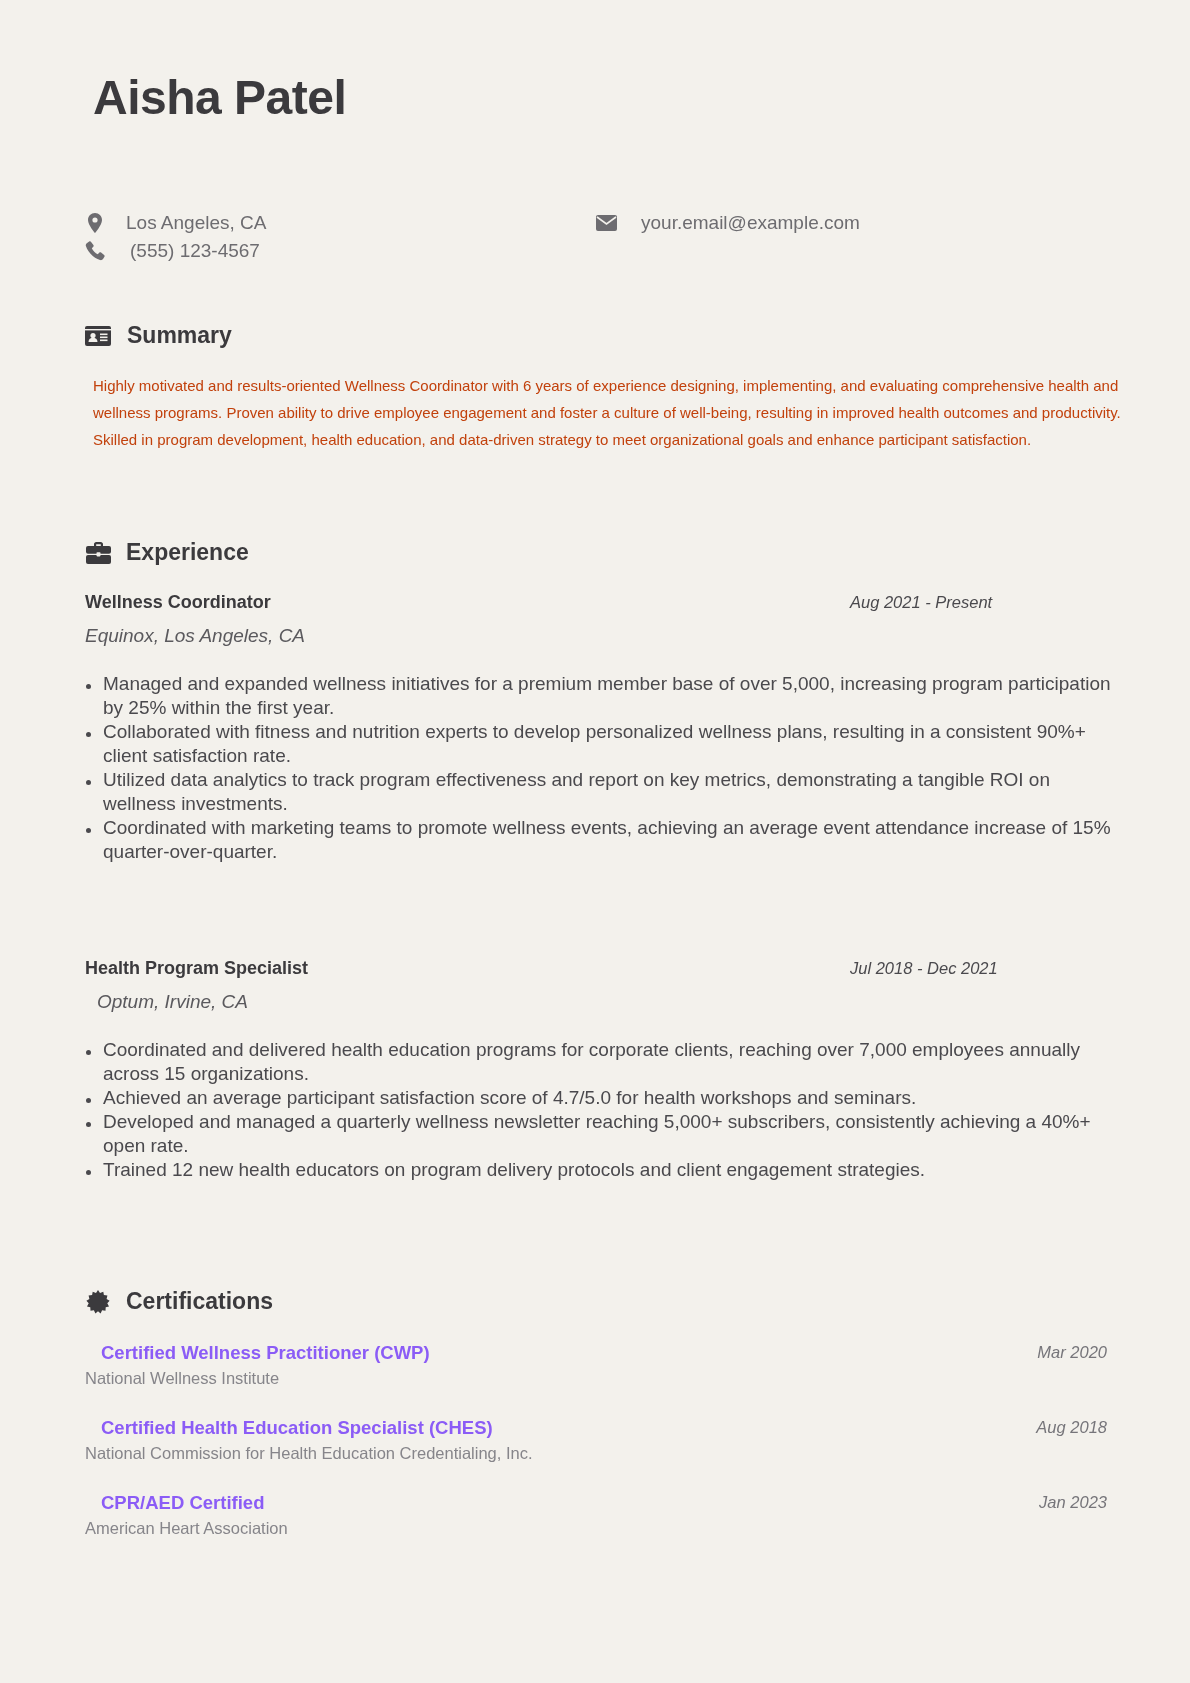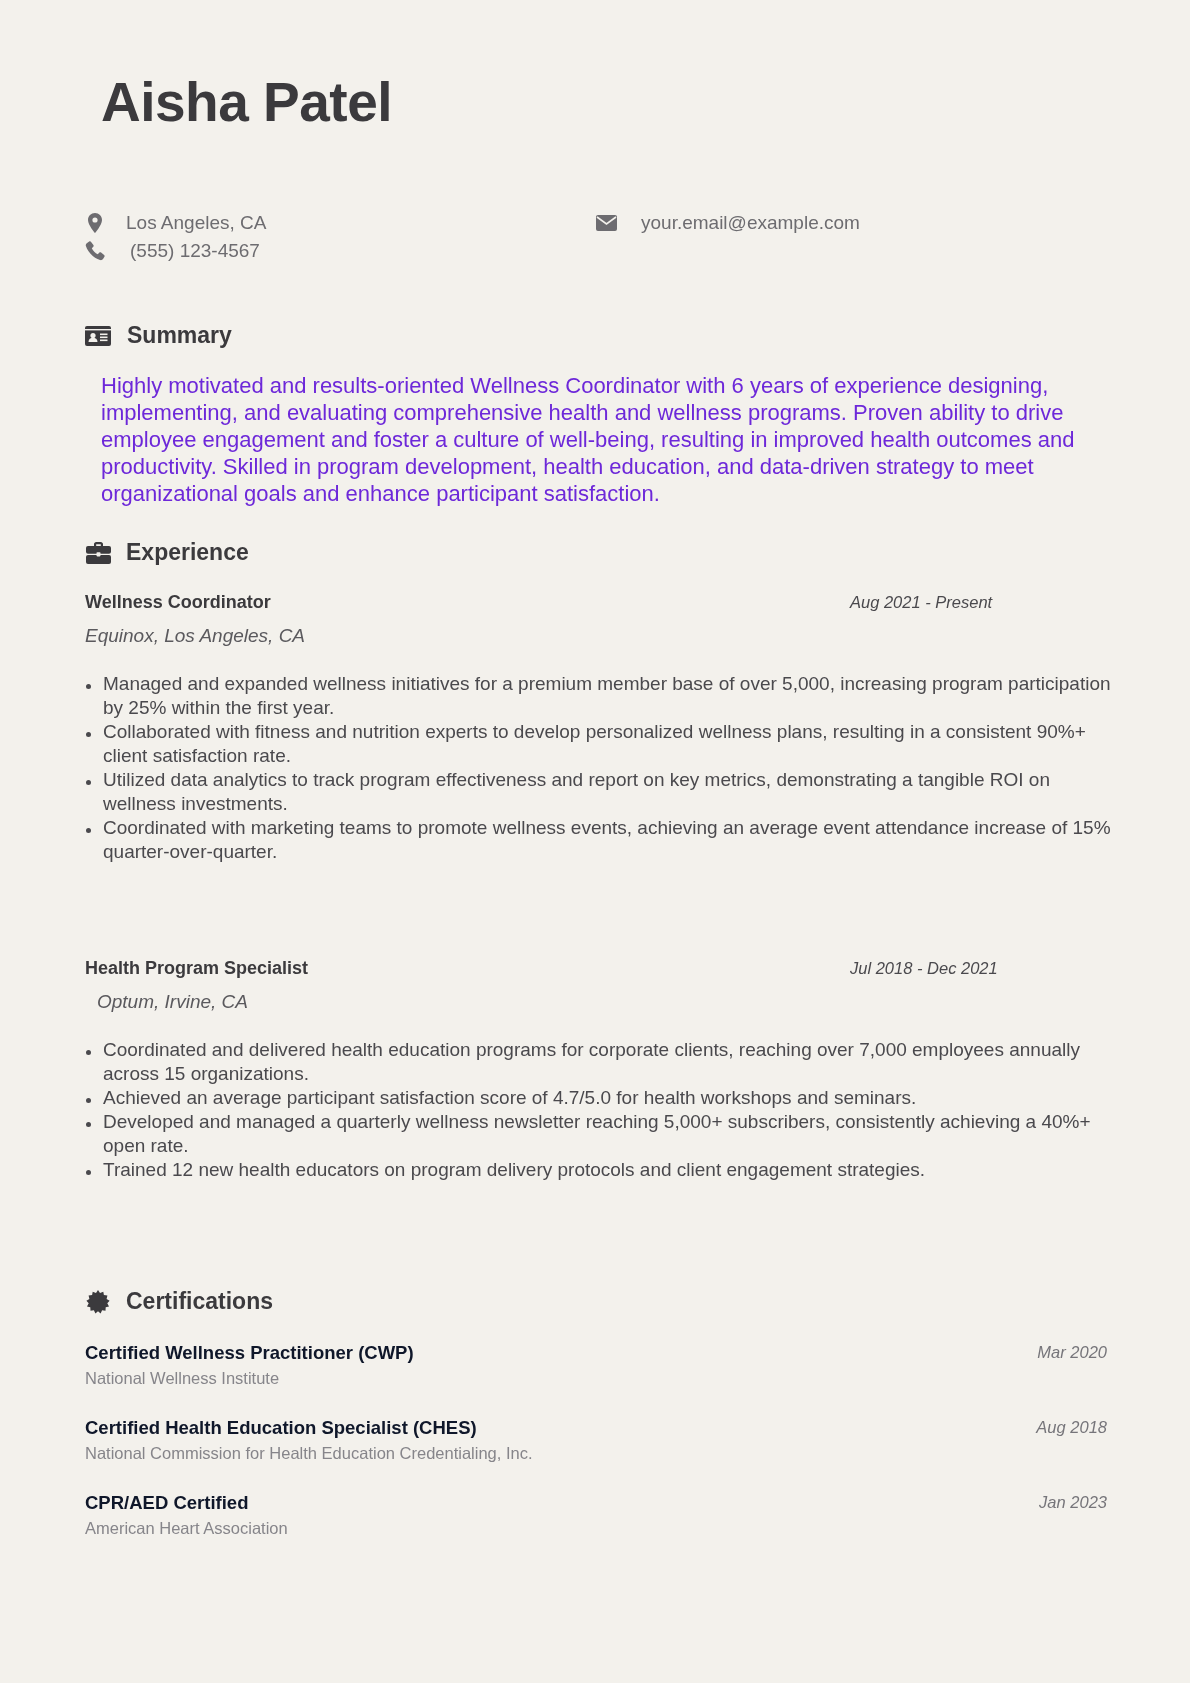--- a/index.html
+++ b/index.html
@@ -16,22 +16,22 @@
     }
     .page {
       position: absolute;
       left: 85px;
       top: 0;
       width: 1022px;
     }
     .name {
       position: absolute;
       top: 70px;
-      left: 16px;
-      font-size: 55px;
+      left: 8px;
+      font-size: 48px;
       font-weight: 700;
       color: #3b3a3d;
       letter-spacing: -0.5px;
     }
     .contact-row {
       position: absolute;
       display: flex;
       align-items: center;
       font-size: 19px;
       color: #6d6c70;
@@ -58,26 +58,26 @@
       justify-content: center;
       margin-right: 16px;
     }
     .section-head .title {
       font-size: 23px;
       font-weight: 700;
       color: #3b3a3d;
     }
     .summary {
       position: absolute;
-      left: 16px;
+      left: 8px;
       top: 372px;
       width: 1030px;
-      font-size: 22px;
+      font-size: 15px;
       line-height: 27px;
-      color: #6d28d9;
+      color: #c2410c;
     }
     .job-title {
       position: absolute;
       left: 0;
       font-size: 18px;
       font-weight: 700;
       color: #3b3a3d;
     }
     .job-date {
       position: absolute;
@@ -110,24 +110,24 @@
       position: absolute;
       left: 1px;
       top: 12px;
       width: 5px;
       height: 5px;
       border-radius: 50%;
       background: #4a494d;
     }
     .cert-name {
       position: absolute;
-      left: 0;
+      left: 16px;
       font-size: 18.5px;
       font-weight: 700;
-      color: #0f172a;
+      color: #8b5cf6;
     }
     .cert-org {
       position: absolute;
       left: 0;
       font-size: 16.5px;
       color: #86858a;
     }
     .cert-date {
       position: absolute;
       right: 0;

